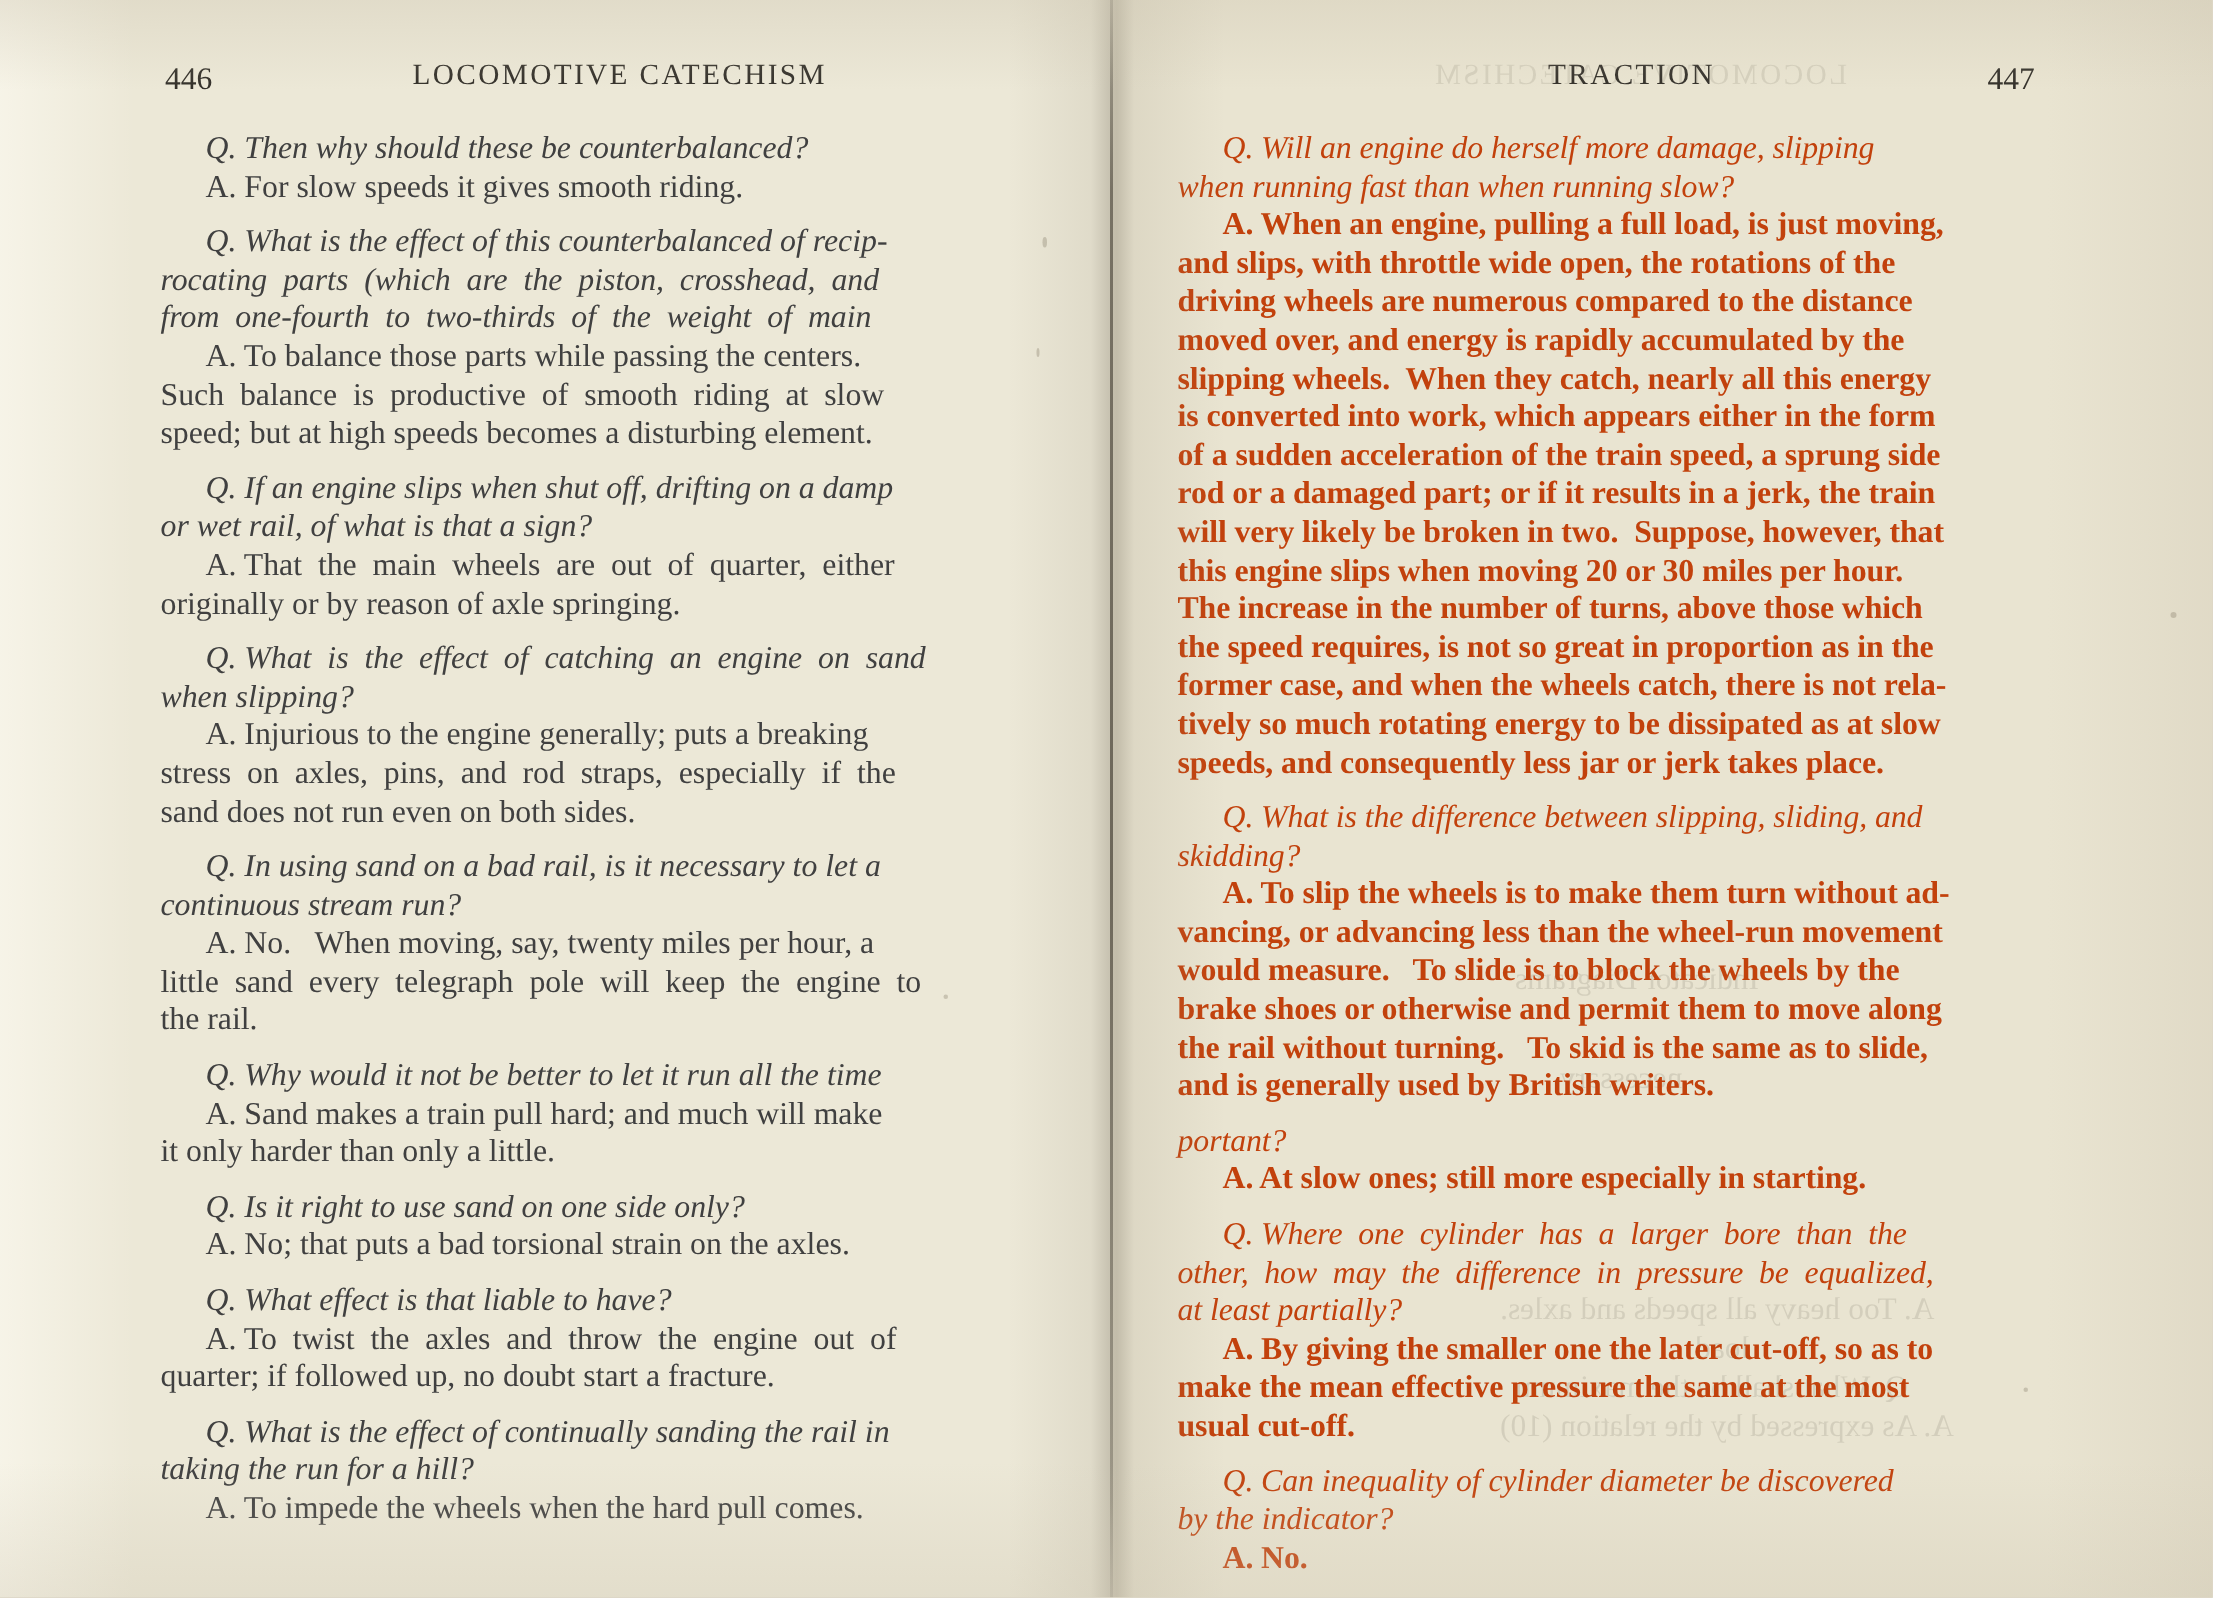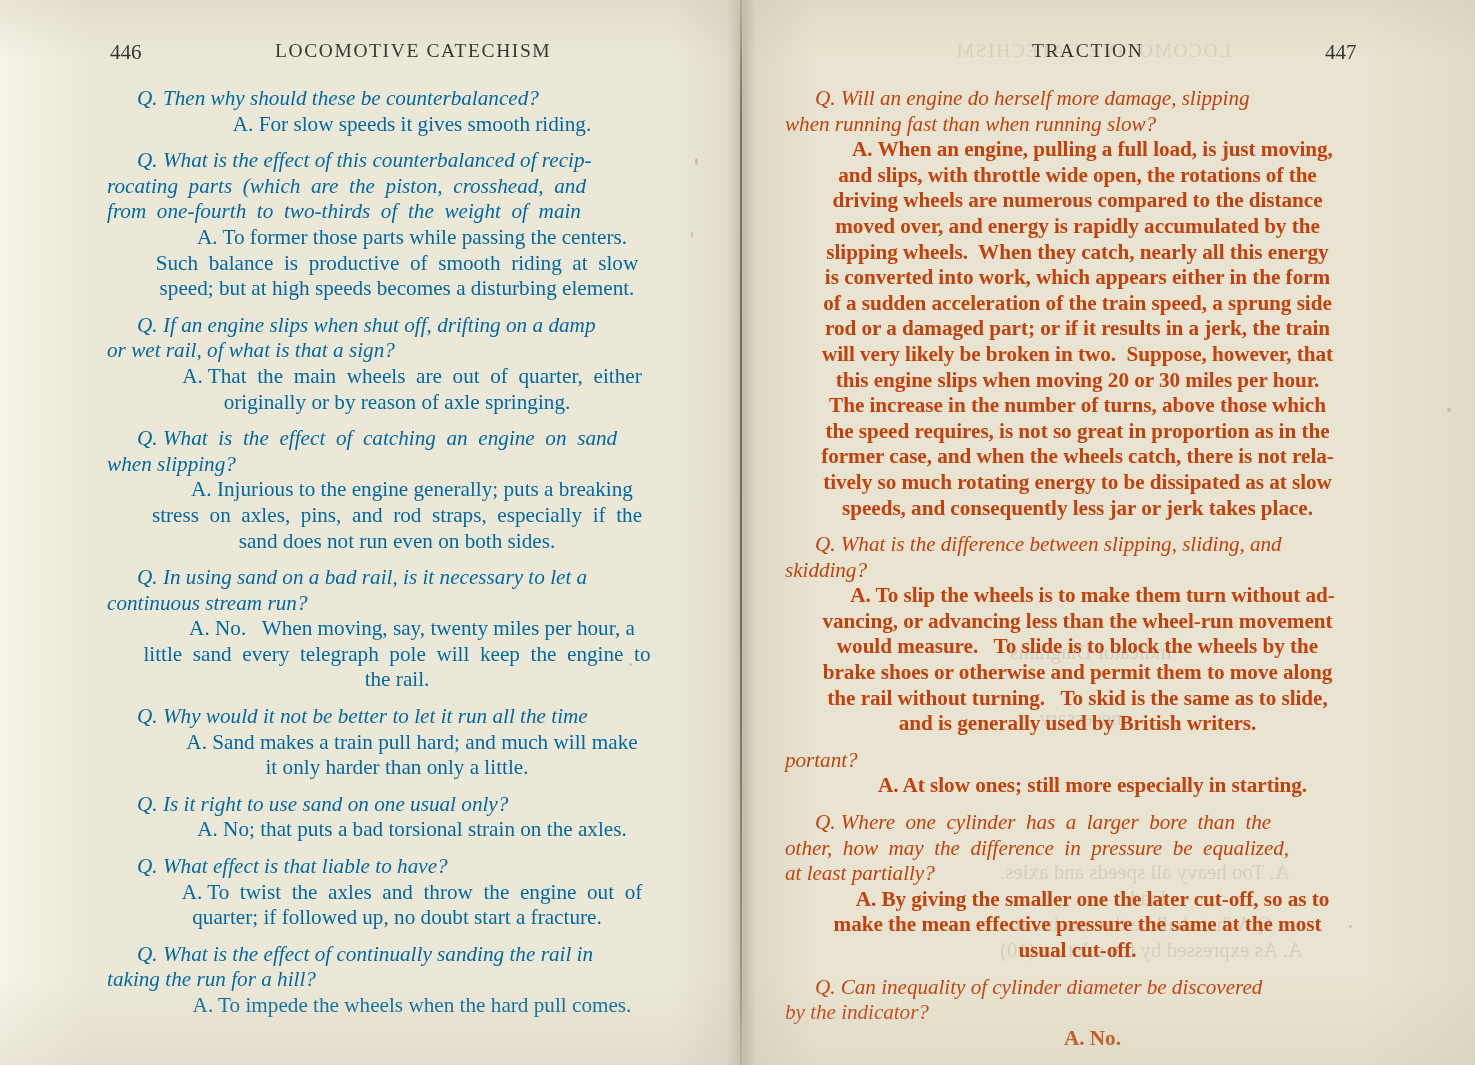--- a/index.html
+++ b/index.html
@@ -93,34 +93,34 @@
 
   
   .col {
     position: absolute;
     top: 86px;
   }
   .col-left  { left: 107px; width: 580px; }
   .col-right { left: 785px; width: 585px; }
 
   .block { margin: 0 0 0 0; }
-  .block + .block { margin-top: 0; text-align: center; }
+  .block + .block { margin-top: 0; }
   .gap { height: 11px; }
 
   .ln {
     display: block;
     font-size: 21.2px;
     line-height: 25.6px;
     white-space: pre;
     height: 25.6px;
   }
   .q .ln { font-style: italic; }
   .a .ln { font-style: normal; }
 
-  .col-left .ln  { color: #0369a1; }
+  .col-left .ln  { color: #404040; }
   .col-right .ln { color: #c2410c; font-weight: 600; letter-spacing: -0.05px; }
   .col-right .q .ln { font-weight: 500; }
 
   .ind { padding-left: 30px; }
 
   
   .bleed {
     position: absolute;
     transform: scaleX(-1);
     opacity: 0.13;
@@ -178,21 +178,21 @@
       <div class="block a">
         <span class="ln ind">A. For slow speeds it gives smooth riding.</span>
       </div>
       <div class="gap"></div>
       <div class="block q">
         <span class="ln ind">Q. What is the effect of this counterbalanced of recip-</span>
         <span class="ln">rocating  parts  (which  are  the  piston,  crosshead,  and</span>
         <span class="ln">from  one-fourth  to  two-thirds  of  the  weight  of  main</span>
       </div>
       <div class="block a">
-        <span class="ln ind">A. To former those parts while passing the centers.</span>
+        <span class="ln ind">A. To balance those parts while passing the centers.</span>
         <span class="ln">Such  balance  is  productive  of  smooth  riding  at  slow</span>
         <span class="ln">speed; but at high speeds becomes a disturbing element.</span>
       </div>
       <div class="gap"></div>
       <div class="block q">
         <span class="ln ind">Q. If an engine slips when shut off, drifting on a damp</span>
         <span class="ln">or wet rail, of what is that a sign?</span>
       </div>
       <div class="block a">
         <span class="ln ind">A. That  the  main  wheels  are  out  of  quarter,  either</span>
@@ -221,21 +221,21 @@
       <div class="gap"></div>
       <div class="block q">
         <span class="ln ind">Q. Why would it not be better to let it run all the time</span>
       </div>
       <div class="block a">
         <span class="ln ind">A. Sand makes a train pull hard; and much will make</span>
         <span class="ln">it only harder than only a little.</span>
       </div>
       <div class="gap"></div>
       <div class="block q">
-        <span class="ln ind">Q. Is it right to use sand on one usual only?</span>
+        <span class="ln ind">Q. Is it right to use sand on one side only?</span>
       </div>
       <div class="block a">
         <span class="ln ind">A. No; that puts a bad torsional strain on the axles.</span>
       </div>
       <div class="gap"></div>
       <div class="block q">
         <span class="ln ind">Q. What effect is that liable to have?</span>
       </div>
       <div class="block a">
         <span class="ln ind">A. To  twist  the  axles  and  throw  the  engine  out  of</span>

